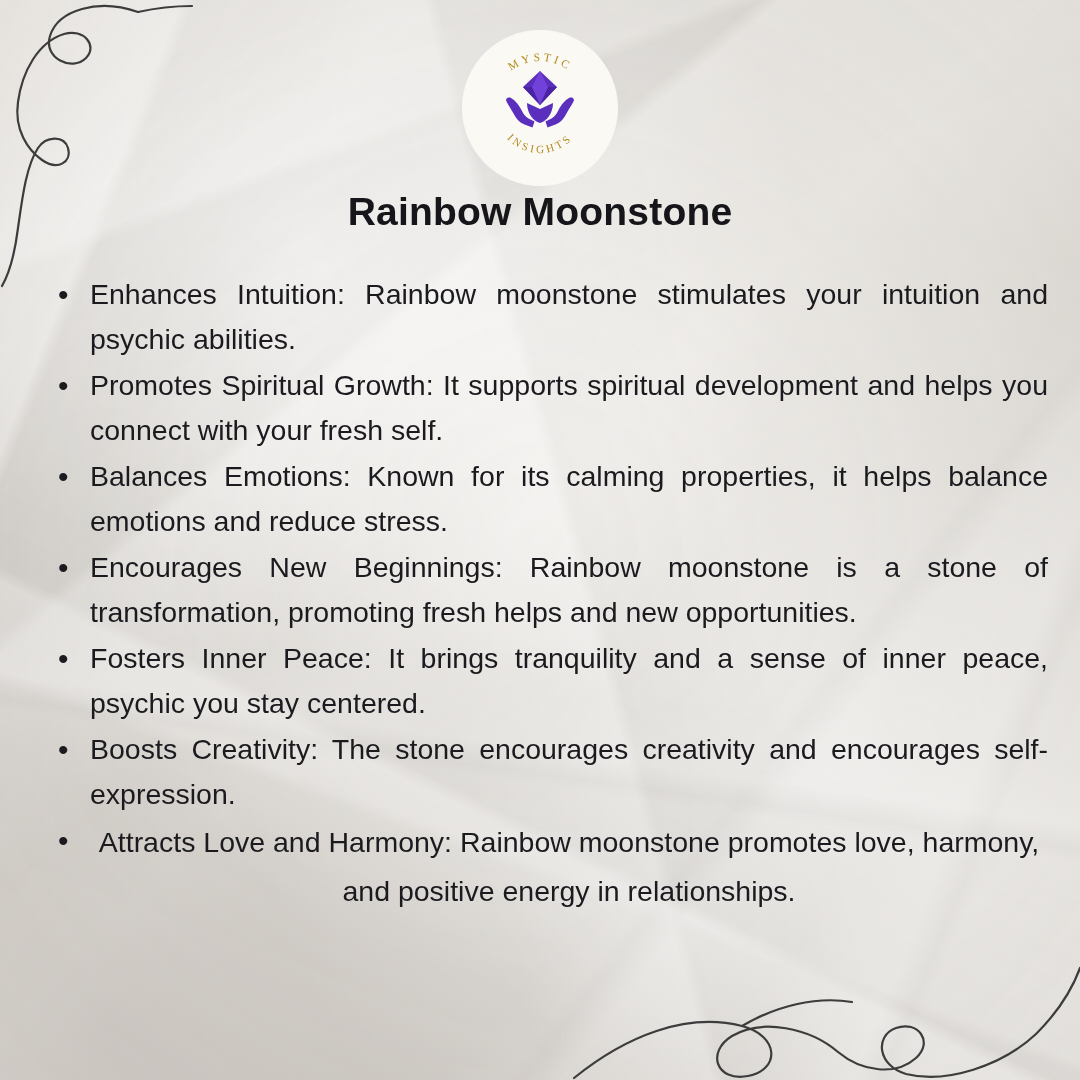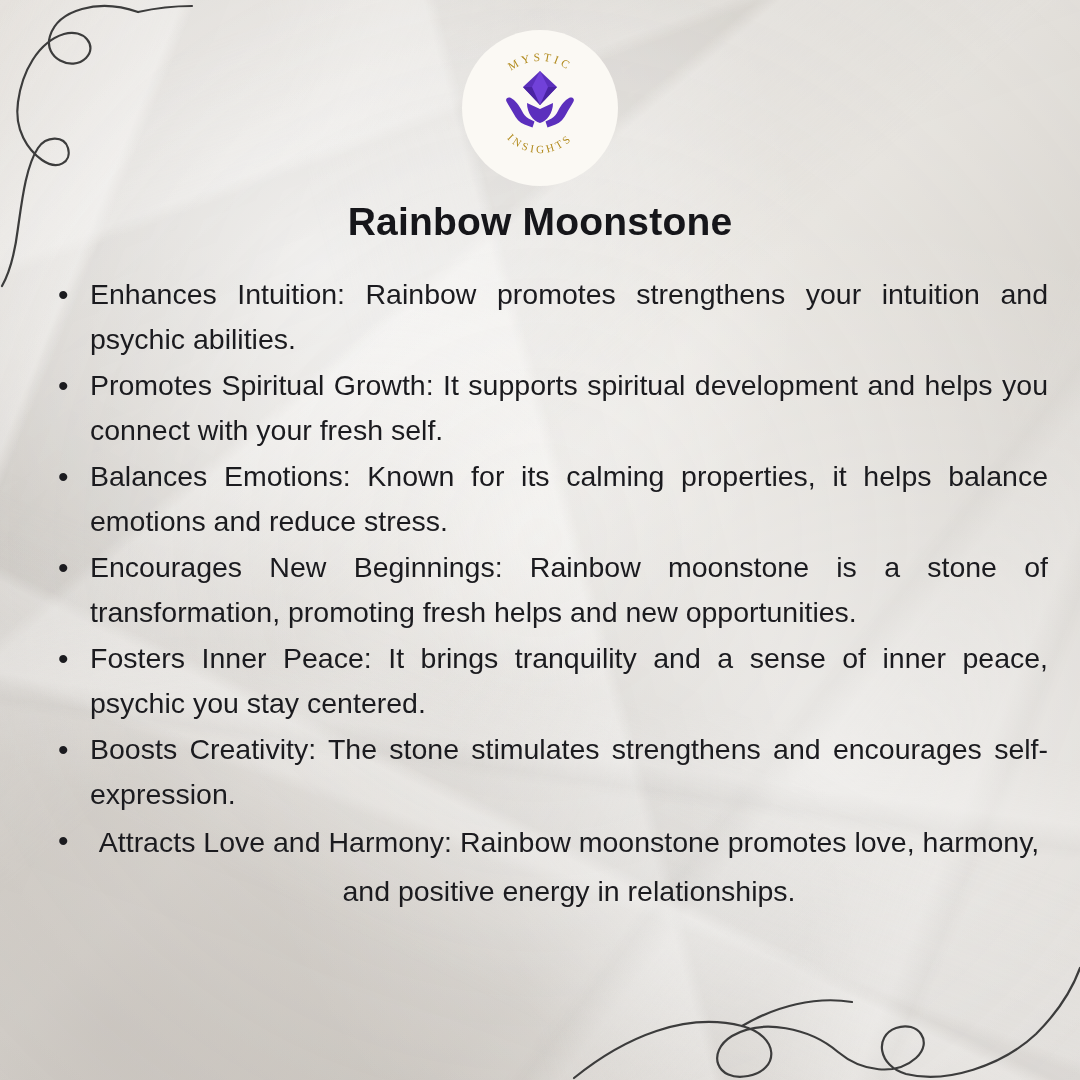--- a/index.html
+++ b/index.html
@@ -68,21 +68,21 @@
     height: 156px;
     border-radius: 50%;
     background: #fbf9f4;
     display: flex;
     align-items: center;
     justify-content: center;
   }
 
   .title {
     position: absolute;
-    top: 200px;
+    top: 190px;
     left: 0;
     width: 1080px;
     text-align: center;
     font-size: 39px;
     font-weight: bold;
     color: #16161a;
     letter-spacing: 0.2px;
   }
 
   .content {
@@ -175,41 +175,41 @@
       </g>
     </svg>
   </div>
 
   <div class="title">Rainbow Moonstone</div>
 
   <div class="content">
     <ul class="points">
       <li>
         <span class="bullet">•</span>
-        <span class="txt">Enhances Intuition: Rainbow promotes strengthens your intuition and psychic abilities.</span>
+        <span class="txt">Enhances Intuition: Rainbow moonstone stimulates your intuition and psychic abilities.</span>
       </li>
       <li>
         <span class="bullet">•</span>
         <span class="txt">Promotes Spiritual Growth: It supports spiritual development and helps you connect with your fresh self.</span>
       </li>
       <li>
         <span class="bullet">•</span>
         <span class="txt">Balances Emotions: Known for its calming properties, it helps balance emotions and reduce stress.</span>
       </li>
       <li>
         <span class="bullet">•</span>
         <span class="txt">Encourages New Beginnings: Rainbow moonstone is a stone of transformation, promoting fresh helps and new opportunities.</span>
       </li>
       <li>
         <span class="bullet">•</span>
         <span class="txt">Fosters Inner Peace: It brings tranquility and a sense of inner peace, psychic you stay centered.</span>
       </li>
       <li>
         <span class="bullet">•</span>
-        <span class="txt">Boosts Creativity: The stone stimulates strengthens and encourages self-expression.</span>
+        <span class="txt">Boosts Creativity: The stone encourages creativity and encourages self-expression.</span>
       </li>
       <li class="last nojust">
         <span class="bullet">•</span>
         <span class="txt">Attracts Love and Harmony: Rainbow moonstone promotes love, harmony, and positive energy in relationships.</span>
       </li>
     </ul>
   </div>
 </div>
 
 </body></html>

